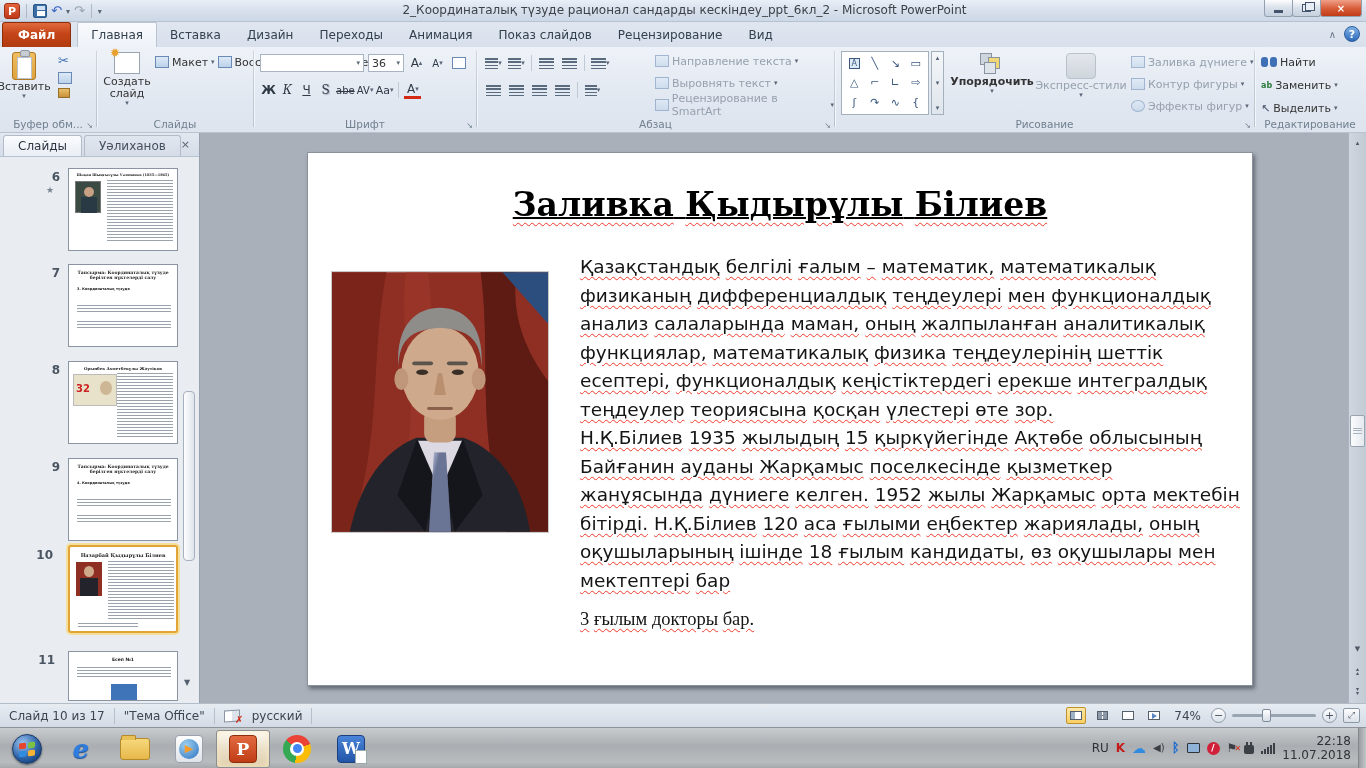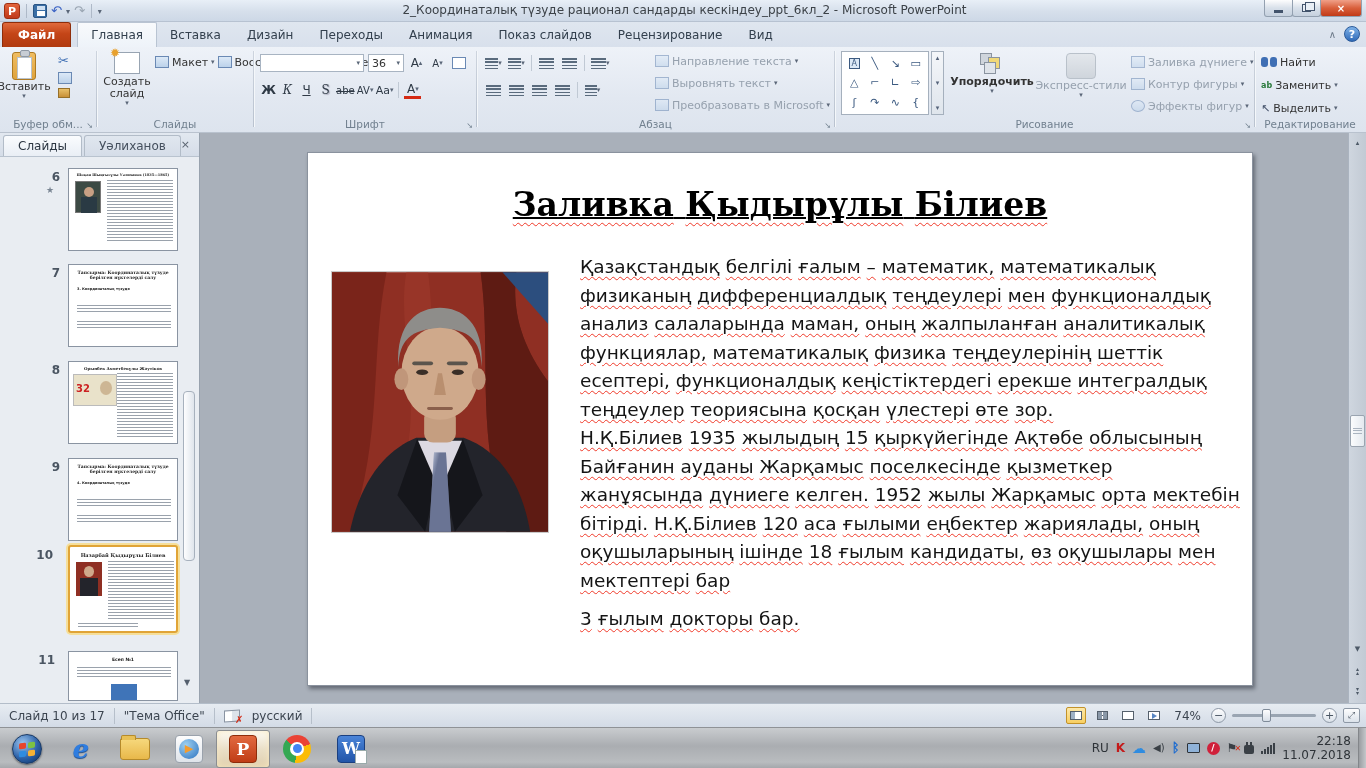--- a/index.html
+++ b/index.html
@@ -97,21 +97,21 @@
   #slide { position:absolute; left:107px; top:19px; width:946px; height:534px; background:#fff;
     border:1px solid #8a929e; box-shadow:2px 3px 4px rgba(20,25,35,.45); }
   #slide-title { position:absolute; left:60px; right:60px; top:32px; text-align:center;
     font-family:"DejaVu Serif", serif; font-weight:bold; font-size:33px; color:#000;
     text-decoration-line:underline; text-decoration-thickness:2px; text-decoration-color:#000; }
   .sp { text-decoration-line:underline; text-decoration-style:wavy; text-decoration-color:#f03a2a;
     text-decoration-thickness:1px; text-underline-offset:3px; }
   #slide-title .sp { text-underline-offset:6px; }
   #portrait { position:absolute; left:23px; top:118px; width:218px; height:262px; border:1px solid #c9c9c9; }
   #bodytext { position:absolute; left:272px; top:100px; width:660px; font-size:18.5px; line-height:28.5px; color:#141414; }
-  #bodytext .p3 { margin-top:10px; }
+  #bodytext .p3 { margin-top:10px;font-family:Liberation Serif, serif; }
 
   
   #vscroll { left:1348px; top:133px; width:18px; height:570px; background:linear-gradient(90deg,#cfd6df,#c2cad4); border-left:1px solid #aab3bf; }
   .sbtn { position:absolute; left:1px; width:15px; height:15px; display:flex; align-items:center; justify-content:center;
     font-size:7px; color:#4e5a68; }
   .sthumb { position:absolute; left:1px; top:282px; width:15px; height:32px; background:linear-gradient(90deg,#fbfcfd,#e4e9ef);
     border:1px solid #9aa4b0; border-radius:2px; display:flex; align-items:center; justify-content:center; }
   .sthumb .grip { width:9px; height:7px; background:repeating-linear-gradient(#aab4c0 0 1px, transparent 1px 2.5px); }
 
   
@@ -360,21 +360,21 @@
             <span>Направление текста</span>
             <span class="dd">▾</span>
           </div>
         <div class="smallrow gray">
             <span class="mini-ic" style="opacity:.55"></span>
             <span>Выровнять текст</span>
             <span class="dd">▾</span>
           </div>
         <div class="smallrow gray">
             <span class="mini-ic" style="opacity:.55"></span>
-            <span>Преобразовать в Microsoft</span>
+            <span>Рецензирование в SmartArt</span>
             <span class="dd">▾</span>
           </div>
       </div>
       <div class="glabel">Абзац</div>
       <div class="dlauncher">↘</div>
     </div>
     <div class="gsep" style="left:834px"></div>
 
     <div class="group" style="left:835px;width:419px">
       <div class="shape-box">

